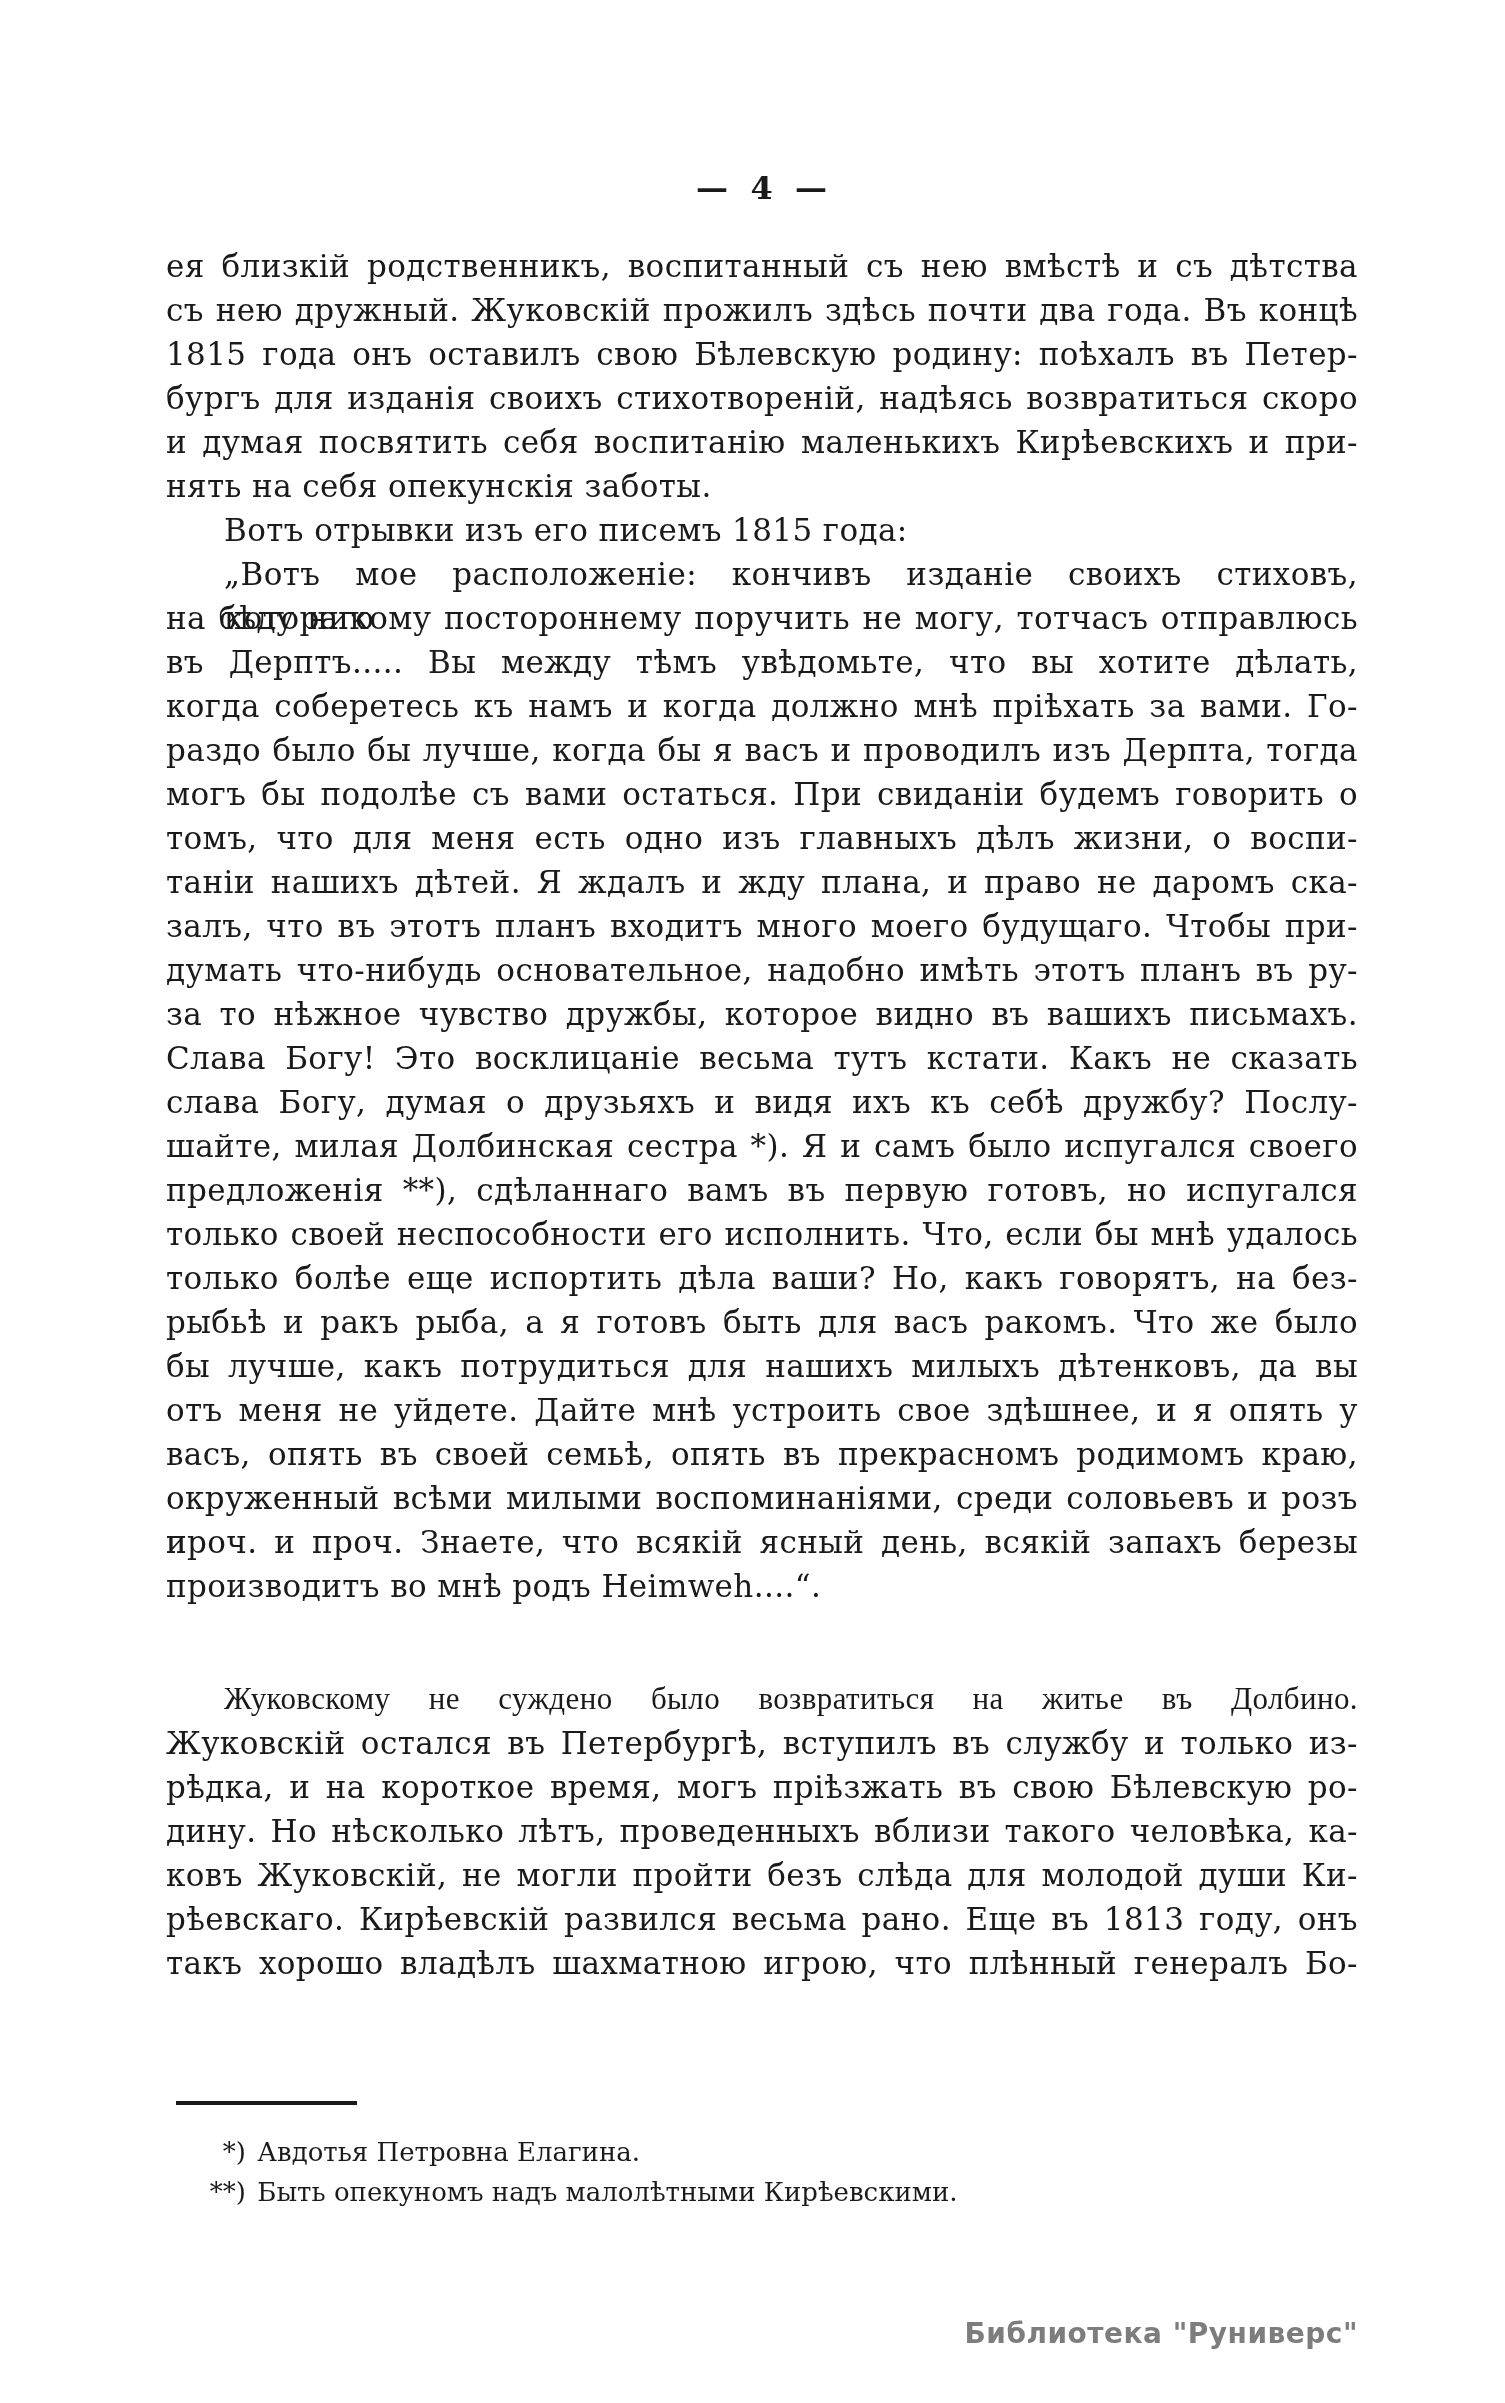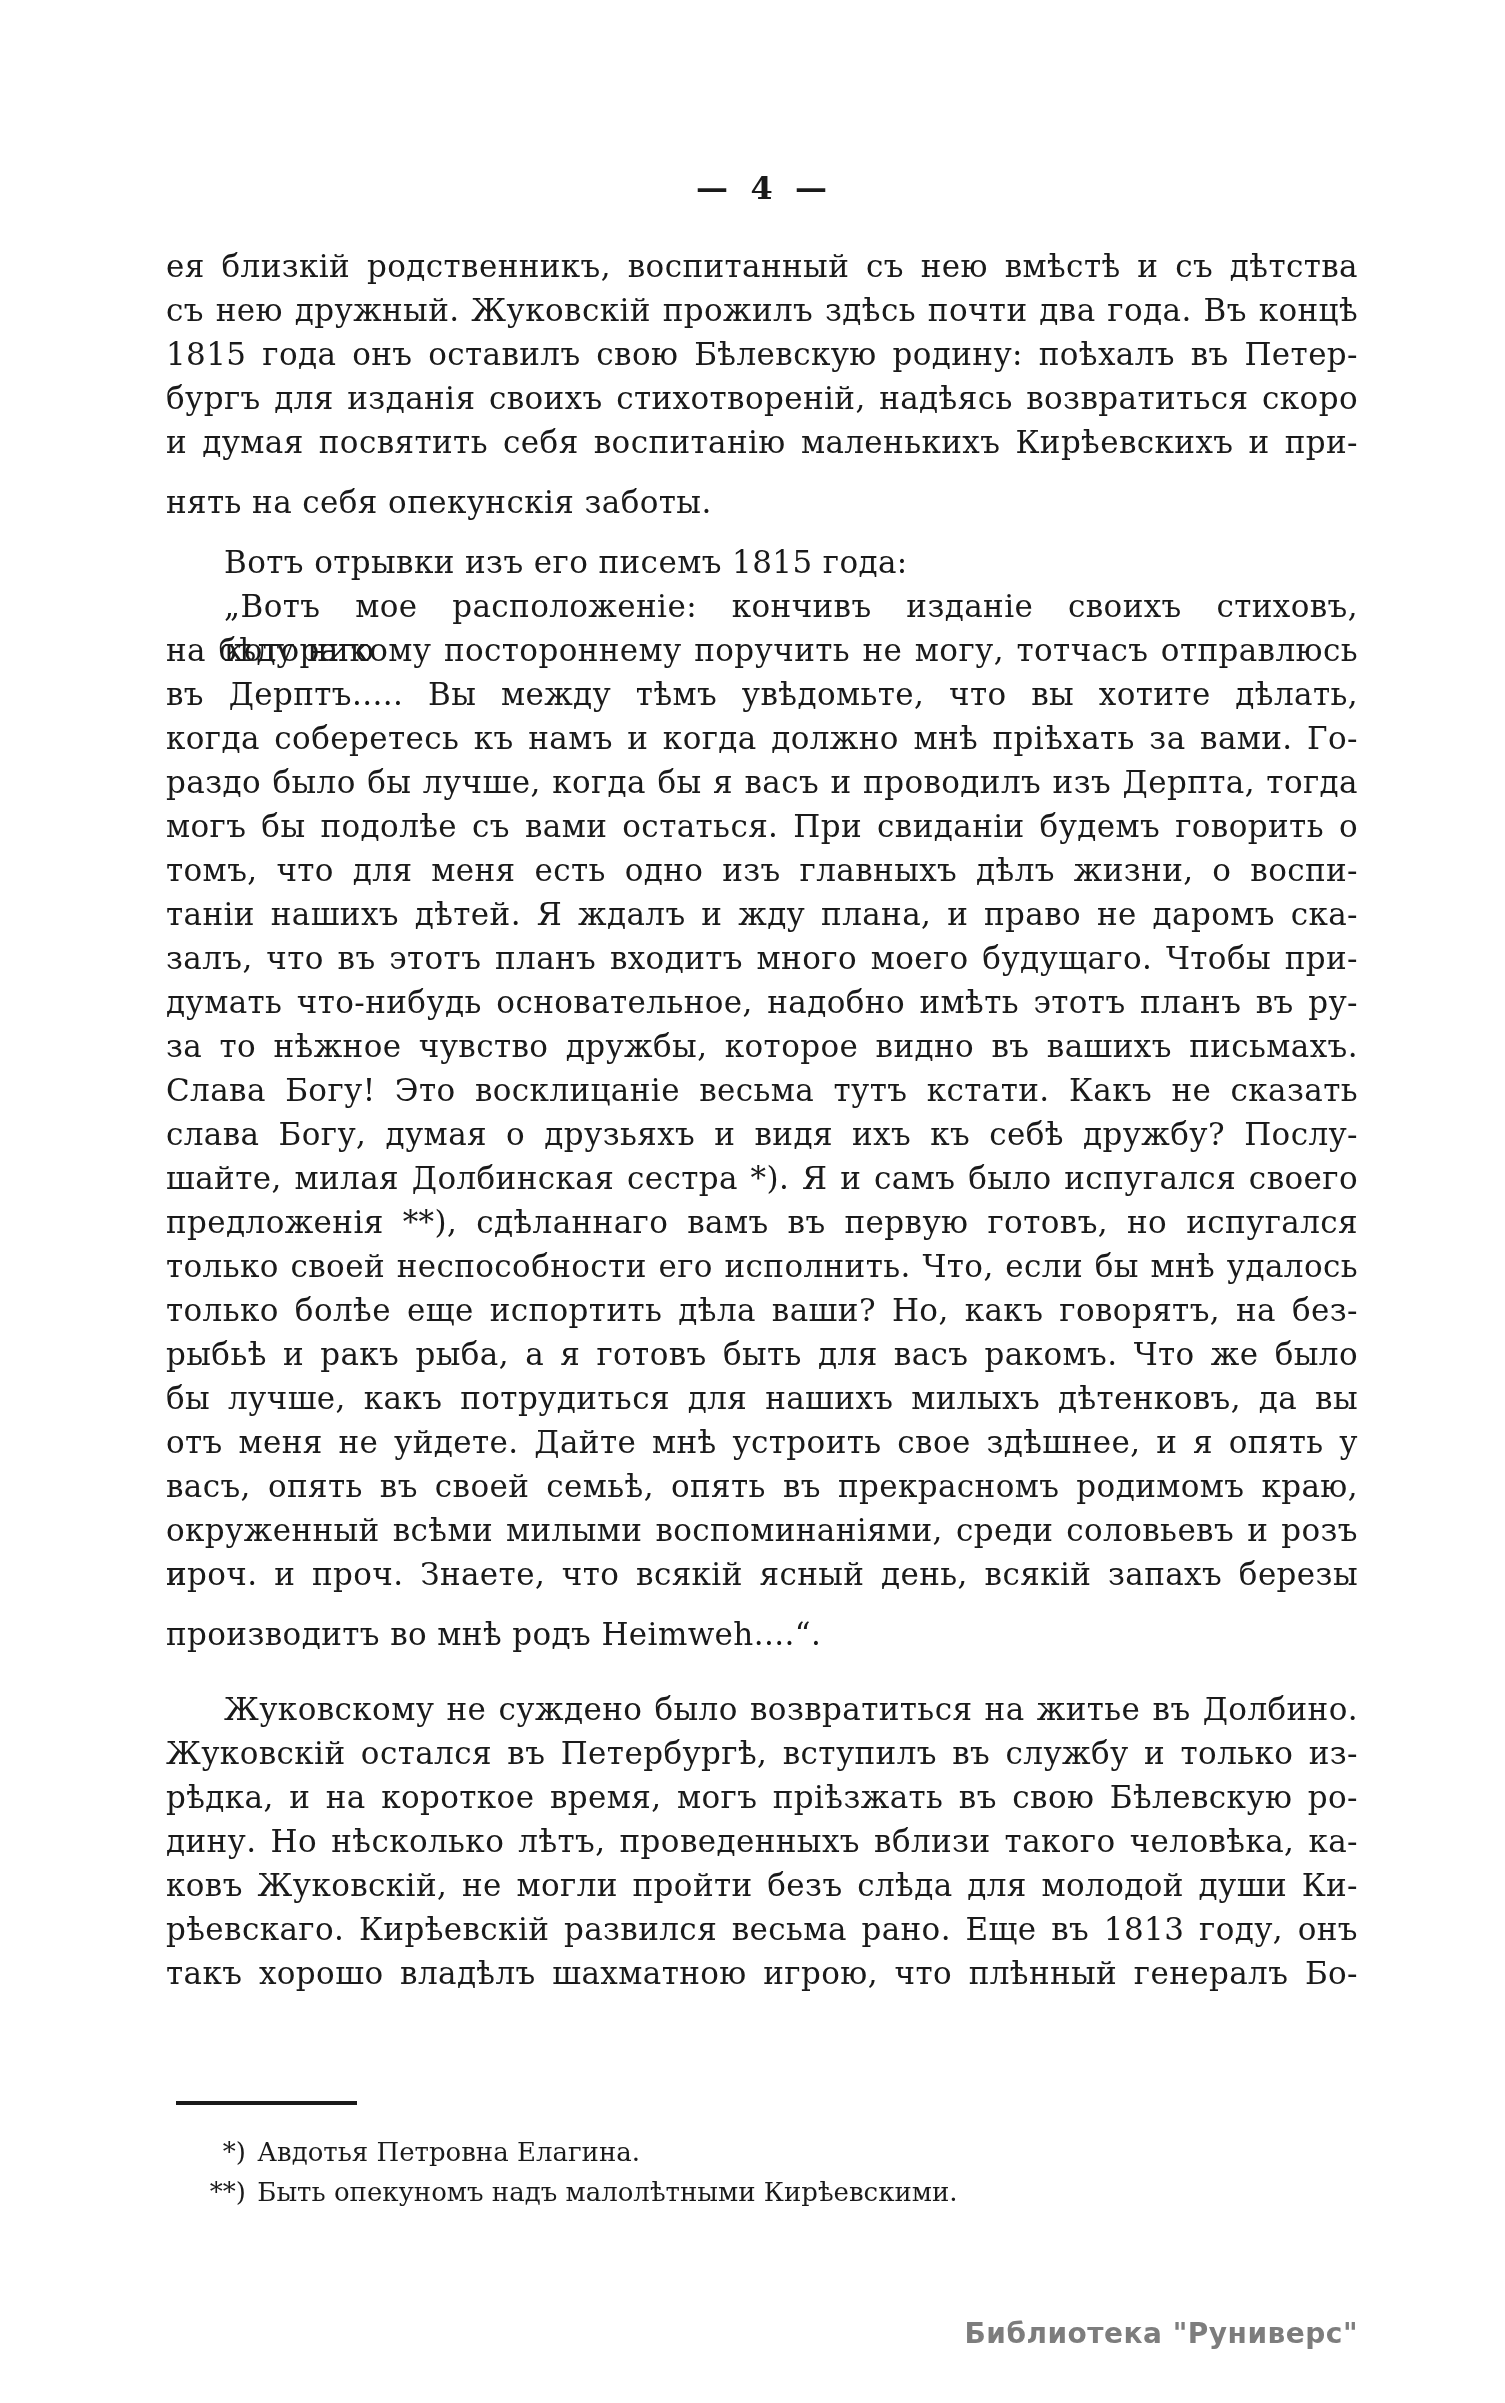--- a/index.html
+++ b/index.html
@@ -35,22 +35,22 @@
     font-size: 31px;
     letter-spacing: 0.4px;
   }
   .line {
     height: 44px;
     line-height: 44px;
     text-align: justify;
     text-align-last: justify;
   }
   .line.ind { padding-left: 58px; }
-  .line.end { text-align-last: left; margin-top: 16px; }
-  .line.gap { margin-top: 31px; }
+  .line.end { text-align-last: left; }
+  .line.gap { margin-top: 69px; font-family: Liberation Serif, serif; }
   .footnote-sep {
     position: absolute;
     left: 176px;
     top: 2101px;
     width: 181px;
     height: 3.8px;
     background: #161616;
   }
   .footnotes {
     position: absolute;

